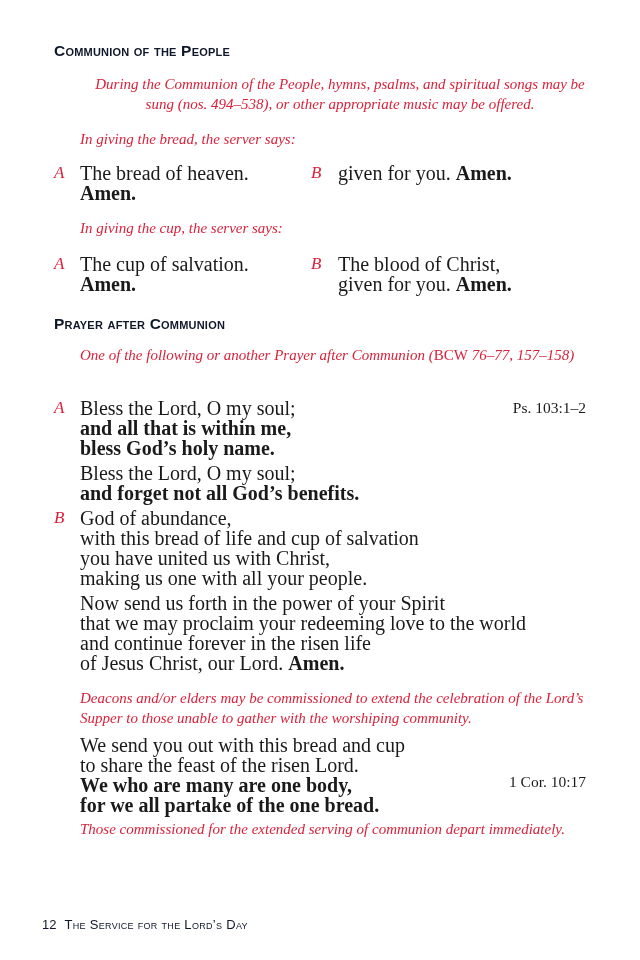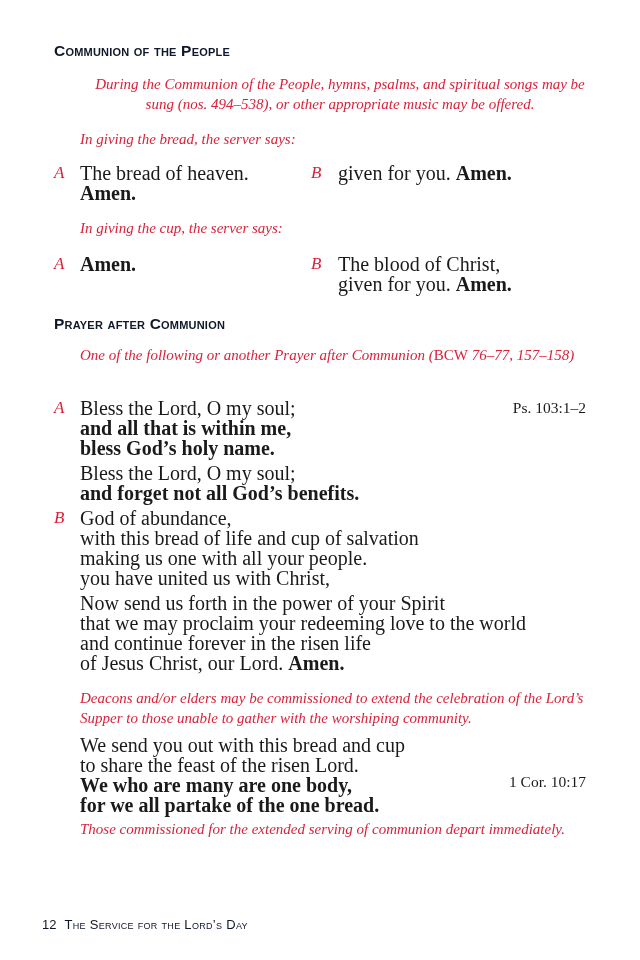--- a/index.html
+++ b/index.html
@@ -38,20 +38,21 @@
 </div>
 <div class="abs label" style="left:311px; top:163px;">B</div>
 <div class="abs text" style="left:338px; top:163px;">
   <span class="line"><span>given for you.</span> <b>Amen.</b></span>
 </div>
 
 <div class="abs rubric" style="top:218px;">In giving the cup, the server says:</div>
 
 <div class="abs label" style="left:54px; top:254px;">A</div>
 <div class="abs text" style="left:80px; top:254px;">
+  <span class="line">The cup of salvation.</span>
   <span class="line bold">Amen.</span>
 </div>
 <div class="abs label" style="left:311px; top:254px;">B</div>
 <div class="abs text" style="left:338px; top:254px;">
   <span class="line">The blood of Christ,</span>
   <span class="line"><span>given for you.</span> <b>Amen.</b></span>
 </div>
 
 <div class="abs heading" style="top:315px;">Prayer after Communion</div>
 
@@ -68,22 +69,22 @@
 </div>
 <div class="abs text" style="left:80px; top:463px;">
   <span class="line">Bless the Lord, O my soul;</span>
   <span class="line bold">and forget not all God’s benefits.</span>
 </div>
 
 <div class="abs label" style="left:54px; top:508px;">B</div>
 <div class="abs text" style="left:80px; top:508px;">
   <span class="line">God of abundance,</span>
   <span class="line">with this bread of life and cup of salvation</span>
+  <span class="line">you have united us with Christ,</span>
   <span class="line">making us one with all your people.</span>
-  <span class="line">you have united us with Christ,</span>
 </div>
 <div class="abs text" style="left:80px; top:593px;">
   <span class="line">Now send us forth in the power of your Spirit</span>
   <span class="line">that we may proclaim your redeeming love to the world</span>
   <span class="line">and continue forever in the risen life</span>
   <span class="line"><span>of Jesus Christ, our Lord.</span> <b>Amen.</b></span>
 </div>
 
 <div class="abs rubric" style="top:688px;">
   <span class="line">Deacons and/or elders may be commissioned to extend the celebration of the Lord’s</span>

